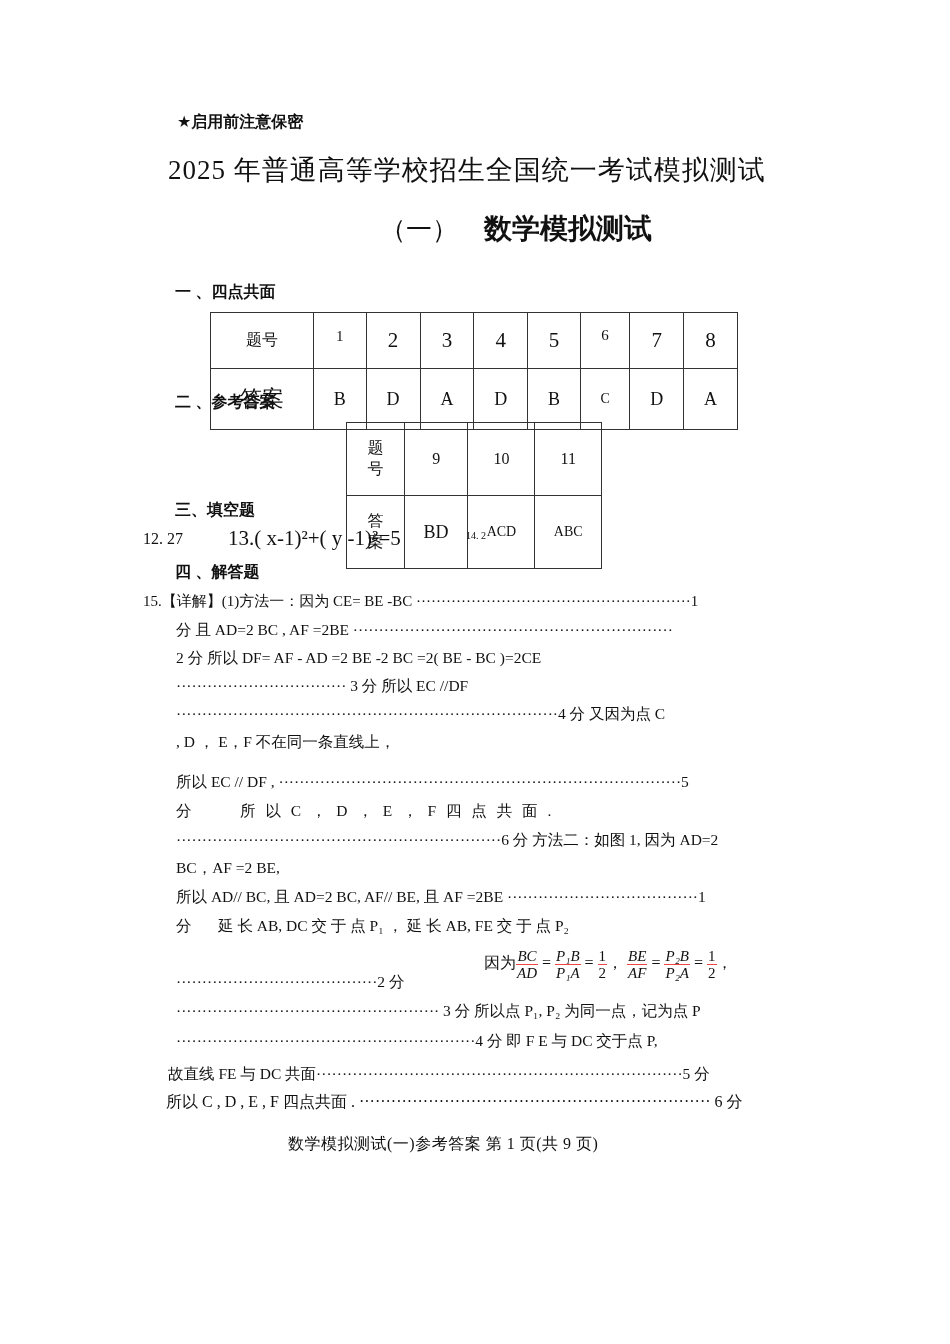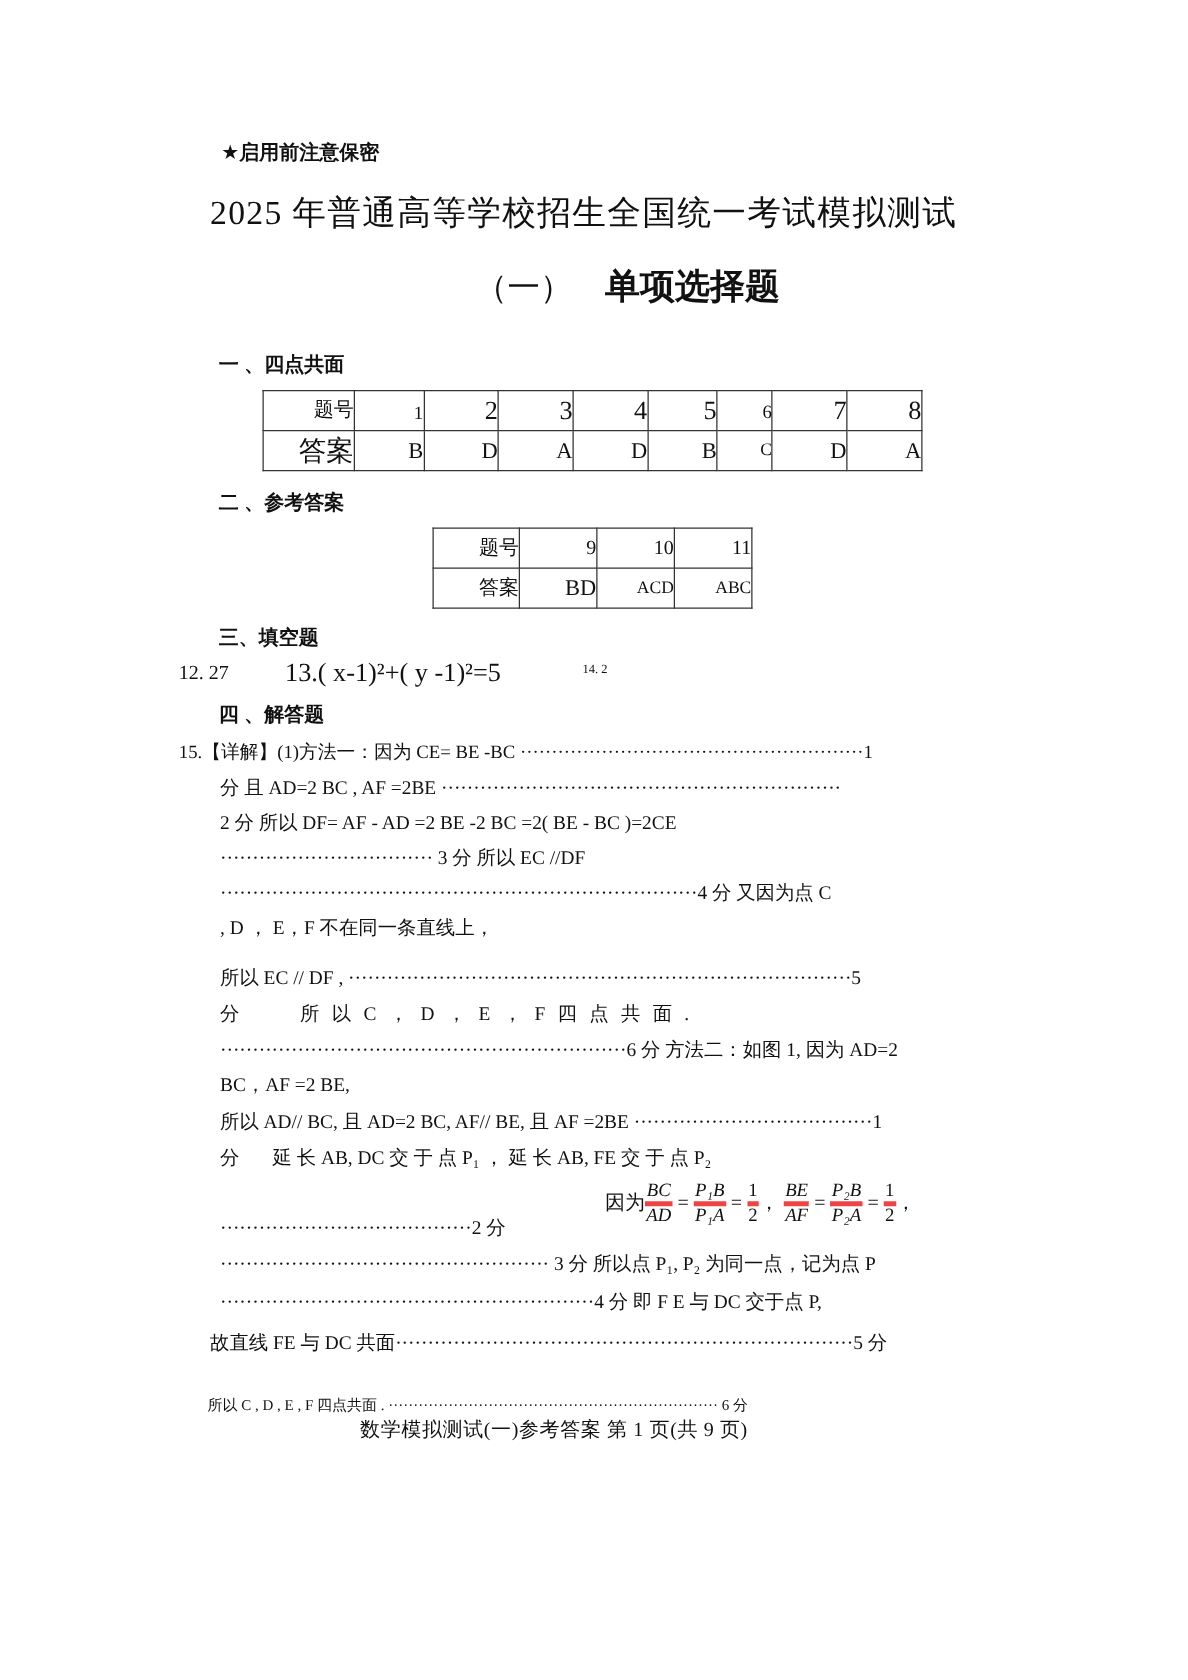--- a/index.html
+++ b/index.html
@@ -2,34 +2,34 @@
 <html><head>
 <meta charset="utf-8">
 <style>
   html, body { margin:0; padding:0; background:#ffffff; }
   body { width:950px; height:1344px; position:relative; overflow:hidden;
          font-family:"Liberation Serif","DejaVu Serif",serif; color:#111; }
   .abs { position:absolute; white-space:nowrap; }
   .sans { font-family:"Liberation Sans","DejaVu Sans",sans-serif; }
   .bold { font-weight:bold;margin-left:32px; }
   table.ans { border-collapse:collapse; position:absolute; }
-  table.ans td { border:1.3px solid #333; text-align:right; padding:0;
+  table.ans td { border:1.3px solid #333; text-align:center; padding:15px;
                  font-family:"Liberation Serif","DejaVu Serif",serif;margin-left:24px; }
   .frac { display:inline-block; vertical-align:middle; text-align:center; font-style:italic; font-size:15px; line-height:16px; }
-  .frac .num { display:block; border-bottom:4px solid #ef4444; padding:0 1px; }
+  .frac .num { display:block; border-bottom:1px solid #ef4444; padding:0 1px; }
   .frac .den { display:block; padding:0 1px; }
   .frac.plain { font-style:normal; }
 </style>
 </head>
 <body>
 
 <div class="abs sans bold" style="left:145px;top:112px;font-size:16px;">★启用前注意保密</div>
 <div class="abs" style="left:168px;top:152px;font-size:27px;letter-spacing:1px;">2025 年普通高等学校招生全国统一考试模拟测试</div>
 <div class="abs" style="left:380px;top:212px;font-size:26px;">（一）</div>
-<div class="abs sans bold" style="left:452px;top:210px;font-size:28px;">单项选择题</div>
+<div class="abs sans bold" style="left:452px;top:210px;font-size:28px;">数学模拟测试</div>
 
 <div class="abs sans bold" style="left:143px;top:282px;font-size:16px;">一 、四点共面</div>
 <table class="ans" style="left:210px;top:312px;width:528px;">
   <tbody>
       <tr style="height:32px;">
     <td style="width:72px;font-size:16px;">题号</td>
     <td style="font-size:15px;padding-top:6px;">1</td>
     <td style="font-size:21px;">2</td>
     <td style="font-size:21px;">3</td>
     <td style="font-size:21px;">4</td>
@@ -104,15 +104,15 @@
   <span class="frac"><span class="num">BE</span><span class="den">AF</span></span>
   <span>=</span>
   <span class="frac"><span class="num">P₂B</span><span class="den">P₂A</span></span>
   <span>=</span>
   <span class="frac plain"><span class="num">1</span><span class="den">2</span></span><span>，</span>
 </div>
 
 <div class="abs" style="left:176px;top:1001px;font-size:15.5px;">···················································    3  分  所以点 P₁,    P₂ 为同一点，记为点 P</div>
 <div class="abs" style="left:176px;top:1031px;font-size:15.5px;">··························································4  分  即  F  E 与 DC 交于点 P,</div>
 <div class="abs" style="left:168px;top:1064px;font-size:15.5px;">故直线 FE  与 DC 共面·······································································5  分</div>
-<div class="abs" style="left:166px;top:1116px;font-size:12px;">所以 C , D , E , F  四点共面  .    ··································································  6  分</div>
+<div class="abs" style="left:166px;top:1092px;font-size:16px;">所以 C , D , E , F  四点共面  .    ··································································  6  分</div>
 
 <div class="abs" style="left:288px;top:1134px;font-size:16px;letter-spacing:0.5px;">数学模拟测试(一)参考答案   第 1 页(共 9 页)</div>
 
 </body></html>

